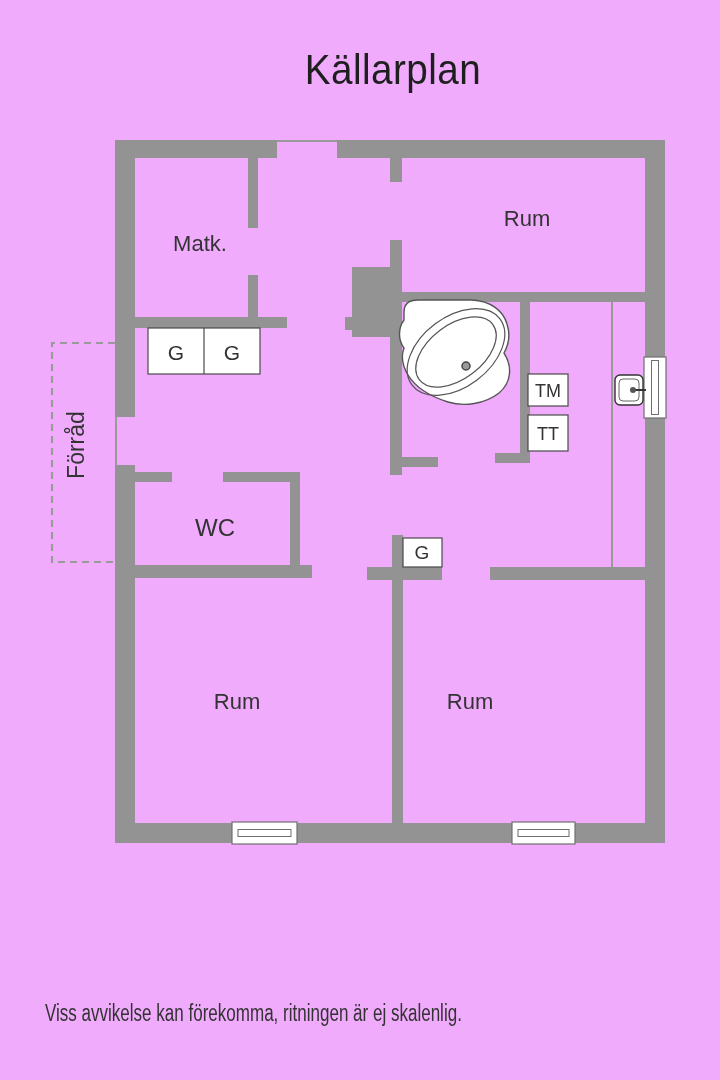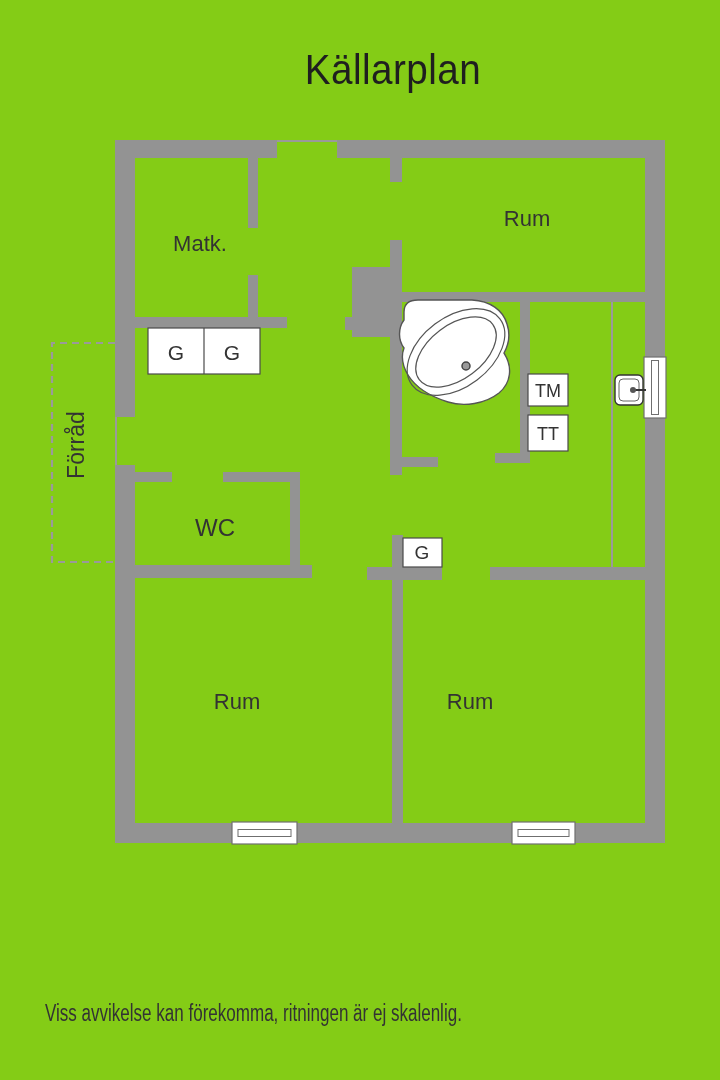--- a/index.html
+++ b/index.html
@@ -1,16 +1,16 @@
 <!DOCTYPE html>
 <html style="--wall: #939393; --wall-light: #9a9a9a; --fixture-outline: #4a4a4a; --window-outline: #6f6f6f; --tub-outline: #555555; --dashed-outline: #9a9a9a; --text: #333333; --title-text: #1f1f1f;"><head>
 <meta charset="utf-8">
 <style>
   html,body{margin:0;padding:0;background:#ffffff;}
-  .page{position:relative;width:720px;height:1080px;background:#84cc16;overflow:hidden;
+  .page{position:relative;width:720px;height:1080px;background:#f0abfc;overflow:hidden;
         font-family:"Liberation Sans", sans-serif;}
   .plan-title{position:absolute;top:46px;left:393px;transform:translateX(-50%) scaleX(.92);
         font-size:42px;font-weight:400;color:var(--title-text);white-space:nowrap;letter-spacing:.5px;}
   .disclaimer{position:absolute;top:1000px;left:45px;transform:scaleX(.74);transform-origin:left top;
         font-size:23px;color:var(--text);white-space:nowrap;}
   svg{position:absolute;top:0;left:0;}
   .wall{fill:var(--wall);}
   .thinwall{fill:var(--wall-light);}
   .fixture{fill:#ffffff;stroke:var(--fixture-outline);stroke-width:1.2;}
   .window{fill:#ffffff;stroke:var(--window-outline);stroke-width:1.2;}

